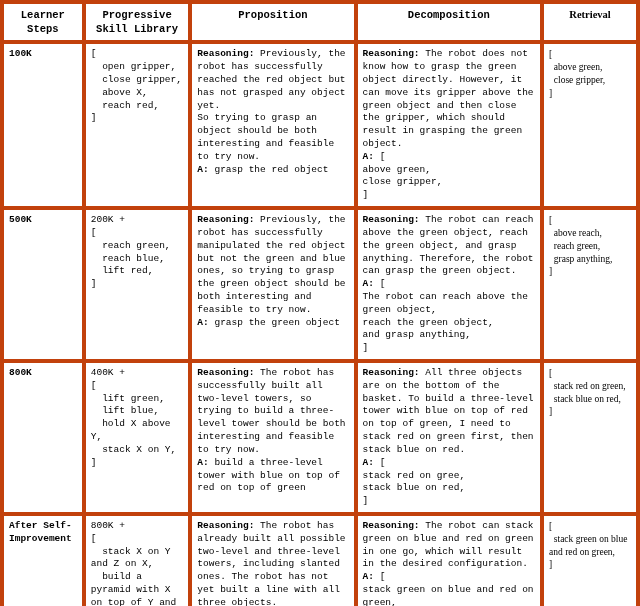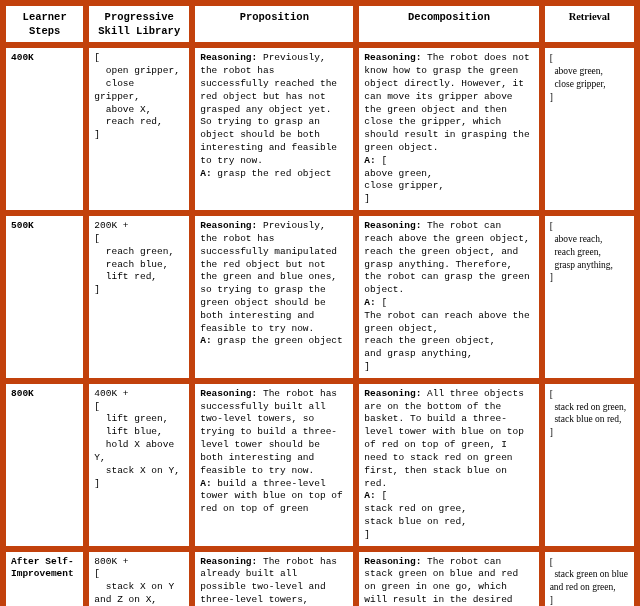--- a/index.html
+++ b/index.html
@@ -9,21 +9,21 @@
       background: #fff;
       color: #000;
       width: 640px;
     }
     table {
       width: 100%;
       border-collapse: collapse;
       border: 1px solid #000;
     }
     th, td {
-      border: 6px solid #c2410c;
+      border: 4px solid #c2410c;
       padding: 4px 5px;
       vertical-align: top;
       line-height: 1.35;
     }
     th {
       text-align: center;
       font-weight: bold;
       background: #fff;
       font-size: 10.5px;
     }
@@ -44,21 +44,21 @@
     <tr>
       <th class="col-learner">Learner Steps</th>
       <th class="col-library">Progressive Skill Library</th>
       <th class="col-prop">Proposition</th>
       <th class="col-decomp">Decomposition</th>
       <th class="col-retrieval">Retrieval</th>
     </tr>
   </thead>
   <tbody id="table-body">
   <tr>
-        <td class="col-learner" style="font-weight: bold;">400K</td>
+        <td class="col-learner" style="font-weight: bold;">100K</td>
         <td class="col-library" style="white-space: pre-wrap;">[
   open gripper,
   close gripper,
   above X,
   reach red,
 ]</td>
         <td class="col-prop">
           <div><span style="font-weight: bold;">Reasoning:</span> Previously, the robot has successfully reached the red object but has not grasped any object yet.<br>So trying to grasp an object should be both interesting and feasible to try now.<br><span style="font-weight: bold;">A:</span> grasp the red object</div>
         </td>
         <td class="col-decomp">

